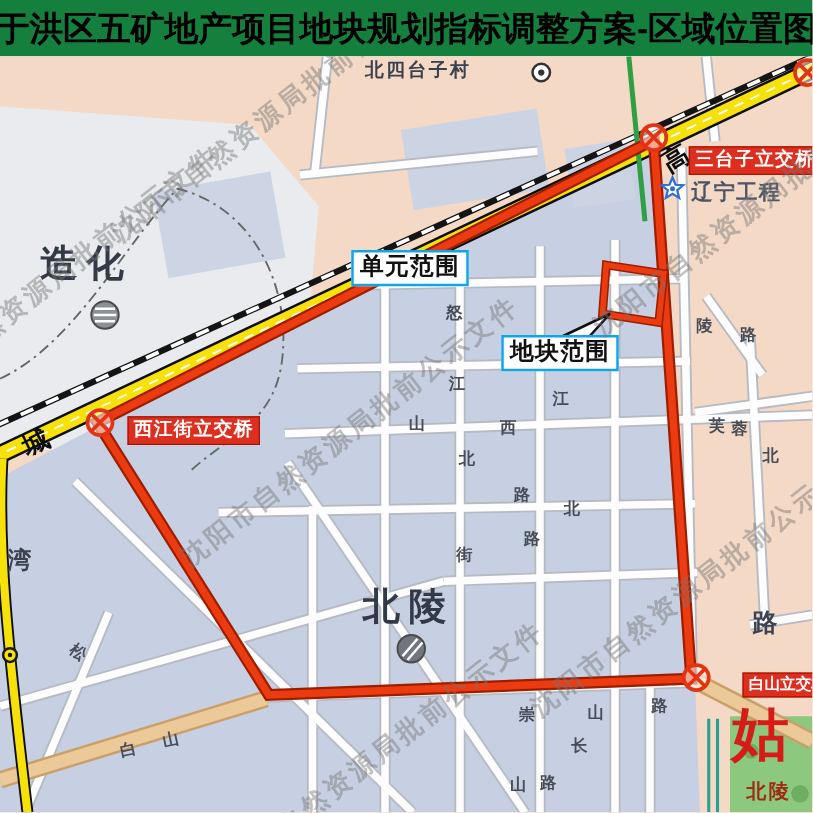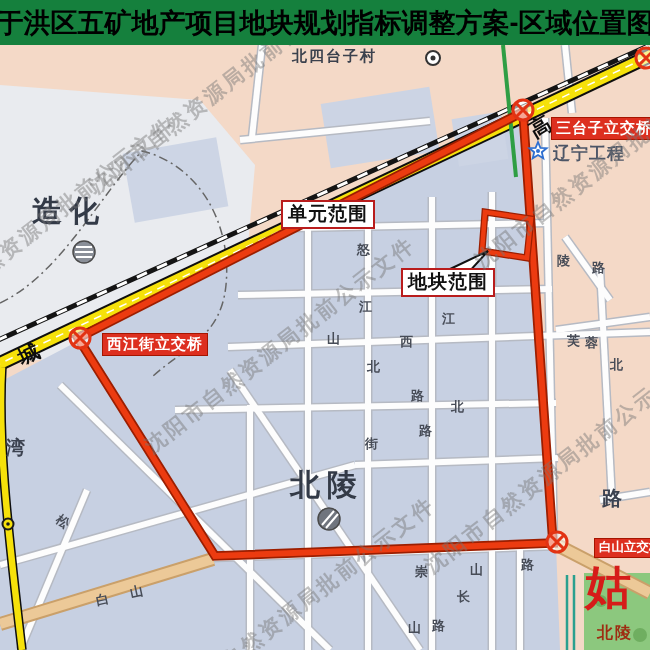--- a/index.html
+++ b/index.html
@@ -26,21 +26,21 @@
   .park{font-size:16px;color:#9e2c12;letter-spacing:2px;}
   .onroad{font-size:21px;color:#0d0d0d;}
   .edgechar{font-size:19px;color:#3c4250;}
   .redlab{
     position:absolute;z-index:4;background:#dd2f1f;border:1px solid #a51500;
     color:#fff;font-weight:bold;font-size:15px;line-height:1.25;
     padding:1px 4px;white-space:nowrap;letter-spacing:1px;
   }
   .redlab.small{font-size:12.5px;letter-spacing:0;margin-left:16px;}
   .callout{
-    position:absolute;z-index:5;background:#fff;border:2px solid #b91c1c;
+    position:absolute;z-index:5;background:#fff;border:2px solid #0ea5e9;
     color:#111;font-weight:bold;font-size:19px;line-height:1.2;
     padding:1px 5px;white-space:nowrap;letter-spacing:1px;
   }
   .schar{
     position:absolute;z-index:2;font-weight:bold;font-size:13px;color:#474c57;
     white-space:nowrap;transform-origin:center;
   }
   .wm{
     position:absolute;z-index:6;font-weight:bold;font-size:21px;letter-spacing:3px;
     color:rgba(118,118,118,0.45);white-space:nowrap;

